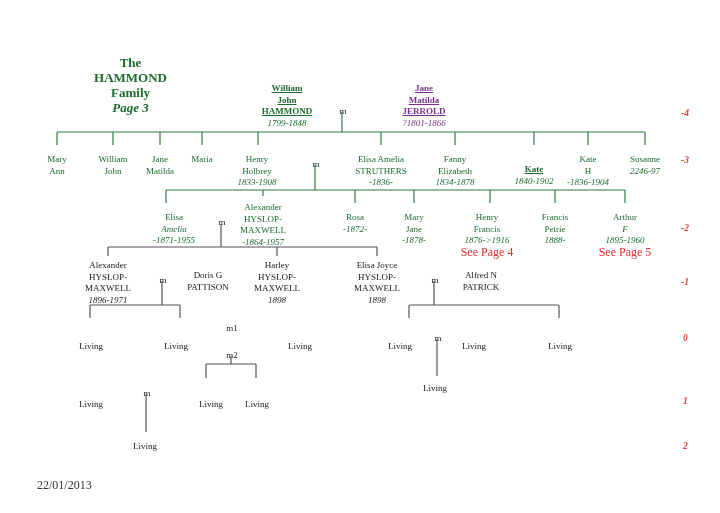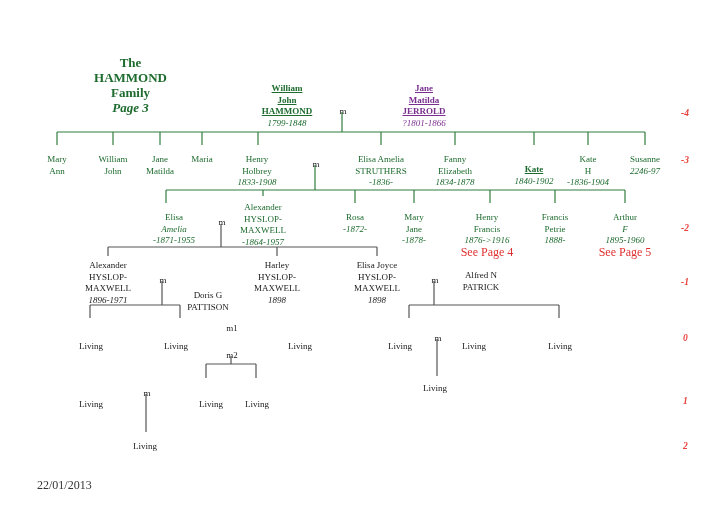--- a/index.html
+++ b/index.html
@@ -190,21 +190,21 @@
         <span class="n-line ital">F</span>
         <span class="n-line ital">1895-1960</span>
         <span class="n-line red sz8">See Page 5</span>
       </div>
       <div class="node black sz9" style="left: 48px; top: 260px; width: 120px;">
         <span class="n-line">Alexander</span>
         <span class="n-line">HYSLOP-</span>
         <span class="n-line">MAXWELL</span>
         <span class="n-line ital">1896-1971</span>
       </div>
-      <div class="node black sz9" style="left: 148px; top: 270px; width: 120px; margin-top: 20px;">
+      <div class="node black sz9" style="left: 148px; top: 270px; width: 120px;">
         <span class="n-line">Doris G</span>
         <span class="n-line">PATTISON</span>
       </div>
       <div class="node black sz9" style="left: 217px; top: 260px; width: 120px;">
         <span class="n-line">Harley</span>
         <span class="n-line">HYSLOP-</span>
         <span class="n-line">MAXWELL</span>
         <span class="n-line ital">1898</span>
       </div>
       <div class="node black sz9" style="left: 317px; top: 260px; width: 120px;">

